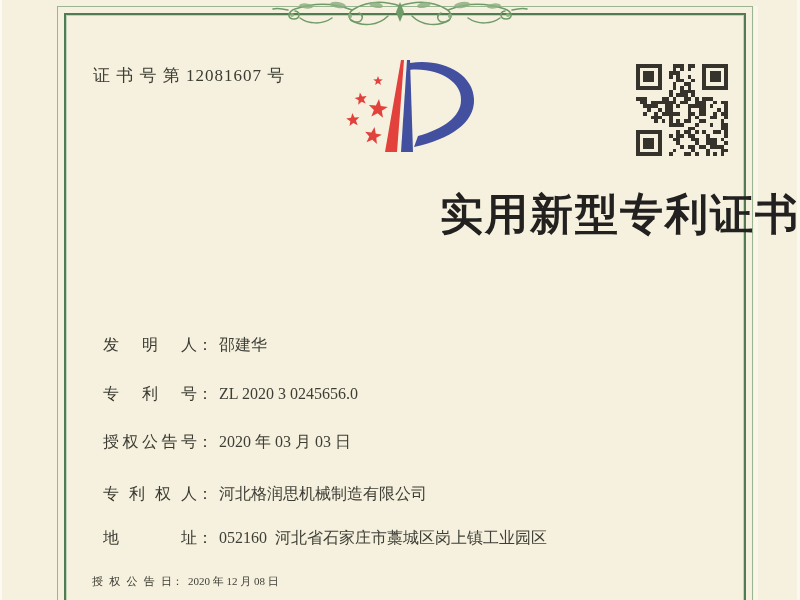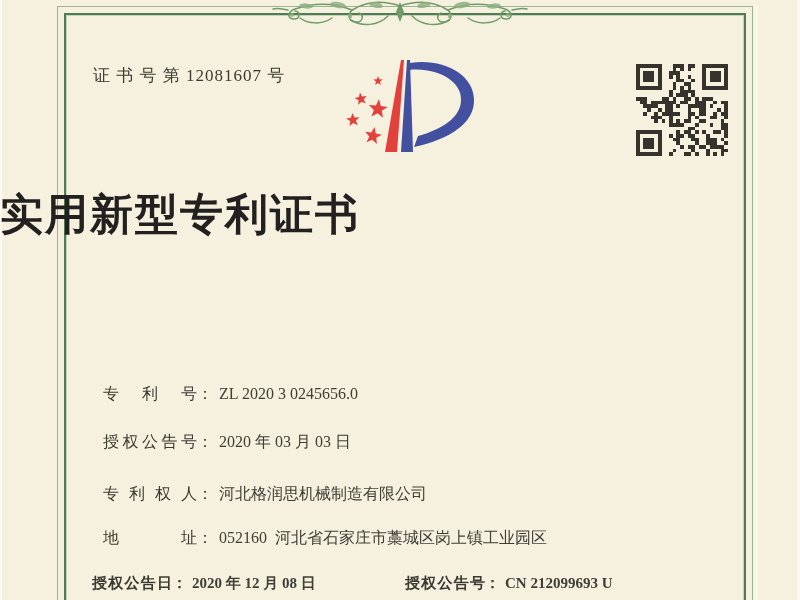--- a/index.html
+++ b/index.html
@@ -24,34 +24,34 @@
     box-shadow:inset 0 0 0 1px #c2d3ba;
   }
   .ornament{position:absolute;left:272px;top:0;width:256px;height:30px;}
   .cert-no{
     position:absolute;left:93px;top:64px;
     font-size:17px;color:#3b3b32;letter-spacing:1px;white-space:pre;
   }
   .logo{position:absolute;left:340px;top:57px;width:136px;height:98px;}
   .qr{position:absolute;left:636px;top:64px;width:92px;height:92px;}
   .title{
-    position:absolute;top:186px;left:0;width:800px;text-align:left;
+    position:absolute;top:186px;left:0;width:800px;text-align:right;
     font-size:43px;font-weight:bold;color:#222120;letter-spacing:2px;
   }
   .field{
     position:absolute;left:103px;font-size:16px;color:#3a3a30;white-space:nowrap;
   }
   .field .lbl{
     display:inline-block;width:94px;
     text-align:justify;text-align-last:justify;
   }
   .field .colon{margin-right:6px;}
   .field .val{white-space:pre;color:#3e3e35;}
   .bfield{
-    position:absolute;font-size:15px;color:#3a3a30;white-space:nowrap;font-weight:bold;
+    position:absolute;font-size:11px;color:#3a3a30;white-space:nowrap;
   }
   .bfield .lbl{
     display:inline-block;width:80px;
     text-align:justify;text-align-last:justify;
   }
   .bfield .colon{margin-right:5px;}
   .bfield .val{white-space:pre;color:#3e3e35;}
 </style>
 </head>
 <body>
@@ -285,33 +285,33 @@
         <rect x="13" y="24" width="1" height="1"></rect>
         <rect x="14" y="24" width="1" height="1"></rect>
         <rect x="16" y="24" width="1" height="1"></rect>
         <rect x="19" y="24" width="1" height="1"></rect>
         <rect x="21" y="24" width="1" height="1"></rect>
         <rect x="23" y="24" width="1" height="1"></rect>
       </svg></div>
 
   <div class="title">实用新型专利证书</div>
 
+  <div class="field" style="top:335px">
+    <span class="lbl">发明人</span><span class="colon">：</span><span class="val">邵建华</span>
+  </div>
   <div class="field" style="top:384px">
     <span class="lbl">专利号</span><span class="colon">：</span><span class="val">ZL 2020 3 0245656.0</span>
   </div>
   <div class="field" style="top:432px">
     <span class="lbl">授权公告号</span><span class="colon">：</span><span class="val">2020 年 03 月 03 日</span>
   </div>
   <div class="field" style="top:484px">
     <span class="lbl">专利权人</span><span class="colon">：</span><span class="val">河北格润思机械制造有限公司</span>
   </div>
   <div class="field" style="top:528px">
     <span class="lbl">地址</span><span class="colon">：</span><span class="val">052160  河北省石家庄市藁城区岗上镇工业园区</span>
   </div>
 
   <div class="bfield" style="left:92px;top:574px">
     <span class="lbl">授权公告日</span><span class="colon">：</span><span class="val">2020 年 12 月 08 日</span>
   </div>
-  <div class="bfield" style="left:405px;top:574px">
-    <span class="lbl">授权公告号</span><span class="colon">：</span><span class="val">CN 212099693 U</span>
-  </div>
 
 </div>
 
 </body></html>

